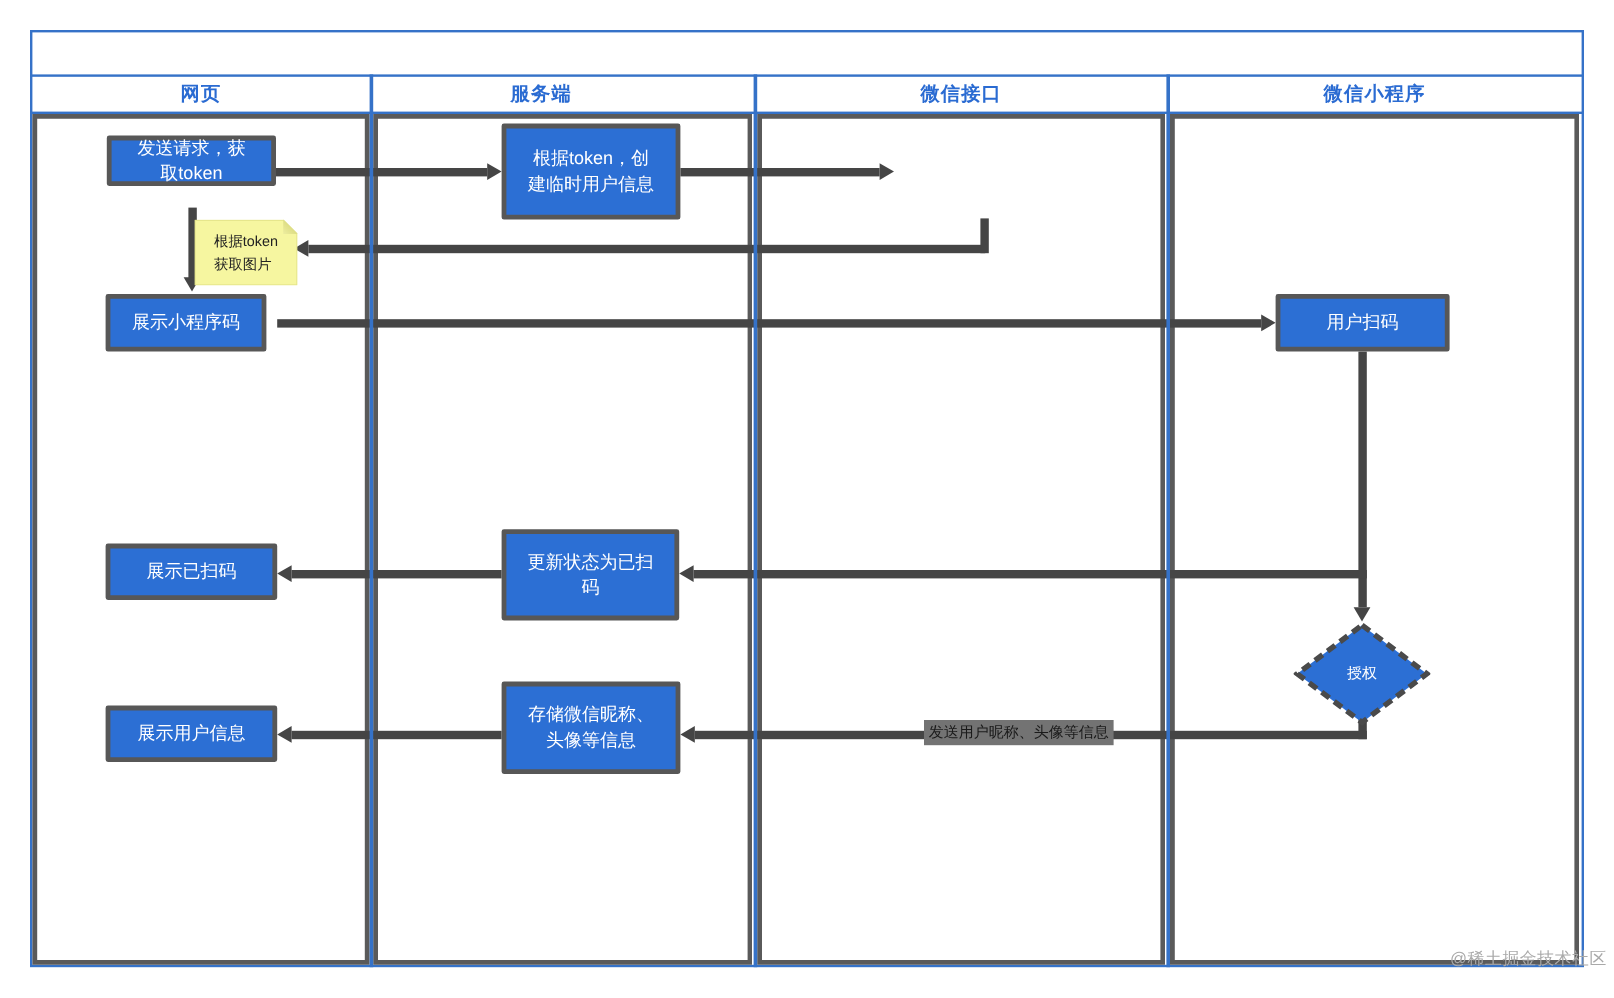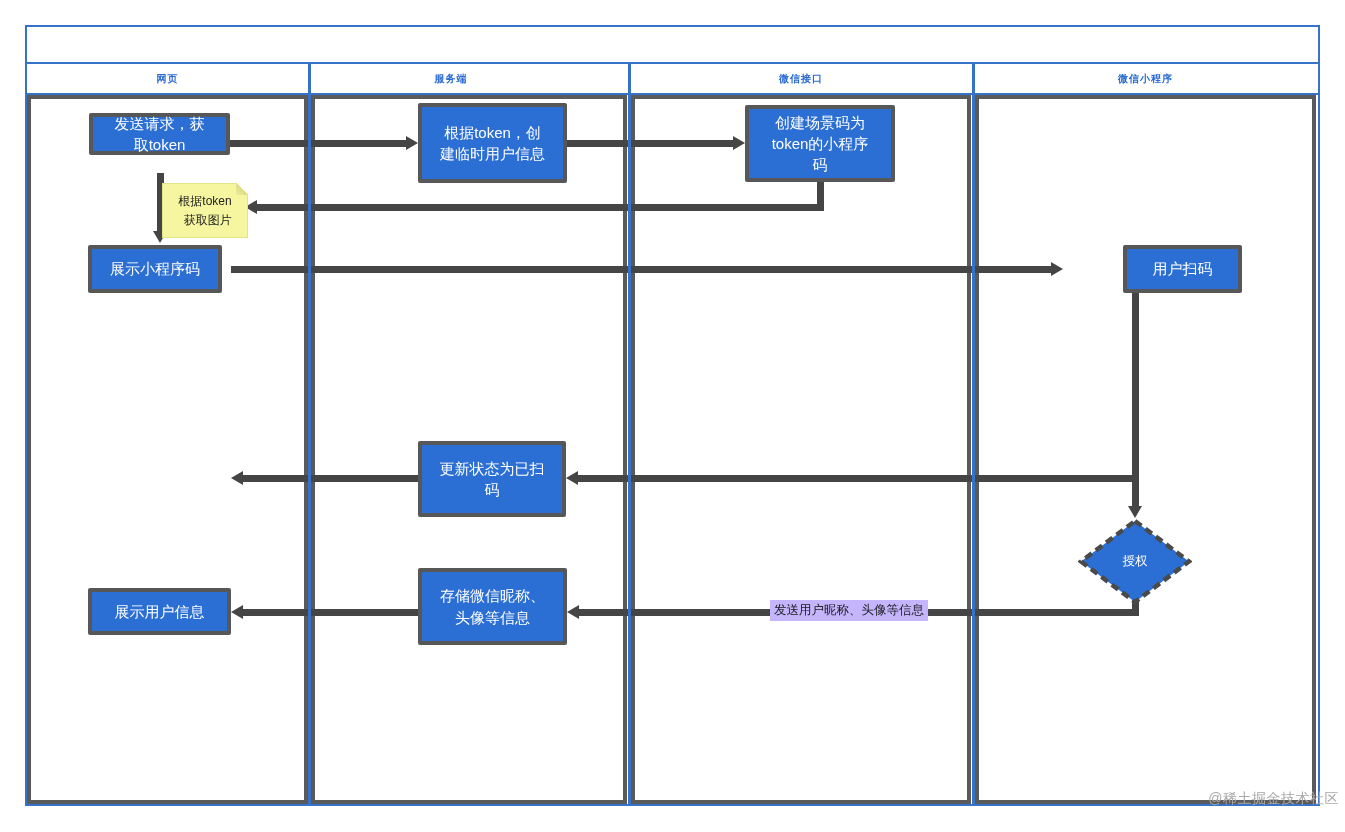--- a/index.html
+++ b/index.html
@@ -12,21 +12,21 @@
   
   .pool {
     position:absolute; left:25px; top:25px; width:1295px; height:781px;
     border:2px solid #3572C8; background:#ffffff; z-index:0;
   }
   .hline { position:absolute; left:25px; width:1295px; height:2px; background:#3572C8; z-index:3; }
   .vsep  { position:absolute; top:62px; width:3px; height:744px; background:#3572C8; z-index:3; }
   .lane-header {
     position:absolute; top:64px; height:29px; display:flex;
     align-items:center; justify-content:center;
-    color:#2A6BD2; font-size:10px; font-weight:600; letter-spacing:1px; z-index:2;
+    color:#2A6BD2; font-size:16px; font-weight:600; letter-spacing:1px; z-index:2;
   }
   .lane-inset {
     position:absolute; top:95px; height:709px;
     box-shadow:inset 0 0 0 4px #5A5A5A; z-index:1;
   }
   
   .eh { position:absolute; height:7px; background:#454545; z-index:2; }
   .ev { position:absolute; width:7px;  background:#454545; z-index:2; }
   .ah { position:absolute; width:0; height:0; z-index:2; }
   .ah-r { border-top:7px solid transparent; border-bottom:7px solid transparent; border-left:12px solid #454545; }
@@ -44,31 +44,31 @@
   .diamond-label {
     position:absolute; left:0; top:0; width:100%; height:100%;
     display:flex; align-items:center; justify-content:center;
     color:#ffffff; font-size:12.5px;
   }
   
   .note {
     position:absolute; left:162px; top:183px; width:86px; height:55px;
     background:#F6F6A0; border:1px solid #E3E388;
     clip-path:polygon(0 0, calc(100% - 12px) 0, 100% 12px, 100% 100%, 0 100%);
-    display:flex; align-items:center; justify-content:center; text-align:right;
+    display:flex; align-items:center; justify-content:center; text-align:left;
     color:#222222; font-size:12px; line-height:1.55; white-space:pre-line; z-index:5;
   }
   .note-fold {
     position:absolute; left:236px; top:183px; width:12px; height:12px;
     background:linear-gradient(225deg, #ffffff 46%, #DEDE85 50%, #EDEDA0 100%);
     z-index:6;
   }
   
   .edge-label {
-    position:absolute; background:#c4b5fd; color:#1a1a1a;
+    position:absolute; background:#737373; color:#1a1a1a;
     font-size:12.5px; padding:2px 4px; white-space:nowrap; z-index:5;
   }
   
   .watermark {
     position:absolute; right:6px; top:790px; color:#A9A9A9;
     font-size:14px; letter-spacing:0.5px; z-index:7;
   }
 </style>
 </head>
 <body>
@@ -119,23 +119,23 @@
 
   <div class="ev" style="left:1132px;top:598px;height:18px;"></div>
   <div class="eh" style="left:579px;top:609px;width:560px;"></div>
   <div class="ah ah-l" style="left:567px;top:605px;"></div>
 
   <div class="eh" style="left:243px;top:609px;width:175px;"></div>
   <div class="ah ah-l" style="left:231px;top:605px;"></div>
 
   <div class="node pad" style="left:89px;top:113px;width:141px;height:42px;">发送请求，获取token</div>
   <div class="node pad" style="left:418px;top:103px;width:149px;height:80px;">根据token，创建临时用户信息</div>
-  <div class="node pad" style="left:745px;top:105px;width:150px;height:77px;">创建场景码为token的小程序码</div>
   <div class="node" style="left:88px;top:245px;width:134px;height:48px;">展示小程序码</div>
-  <div class="node" style="left:1123px;top:245px;width:119px;height:48px;">用户扫码</div>
+  <div class="node" style="left:1063px;top:245px;width:145px;height:48px;">用户扫码</div>
+  <div class="node" style="left:88px;top:453px;width:143px;height:47px;">展示已扫码</div>
   <div class="node pad" style="left:418px;top:441px;width:148px;height:76px;">更新状态为已扫码</div>
   <div class="node pad" style="left:418px;top:568px;width:149px;height:77px;">存储微信昵称、头像等信息</div>
   <div class="node" style="left:88px;top:588px;width:143px;height:47px;">展示用户信息</div>
 
   <div class="diamond-wrap" style="left:1078px;top:518px;width:114px;height:87px;">
     <svg width="114" height="87" viewBox="0 0 114 87">
       <polygon points="57,3 111,43.5 57,84 3,43.5" fill="#2C6FD4" stroke="#4A4A4A" stroke-width="4.5" stroke-dasharray="8 5"></polygon>
     </svg>
     <span class="diamond-label">授权</span>
   </div>

